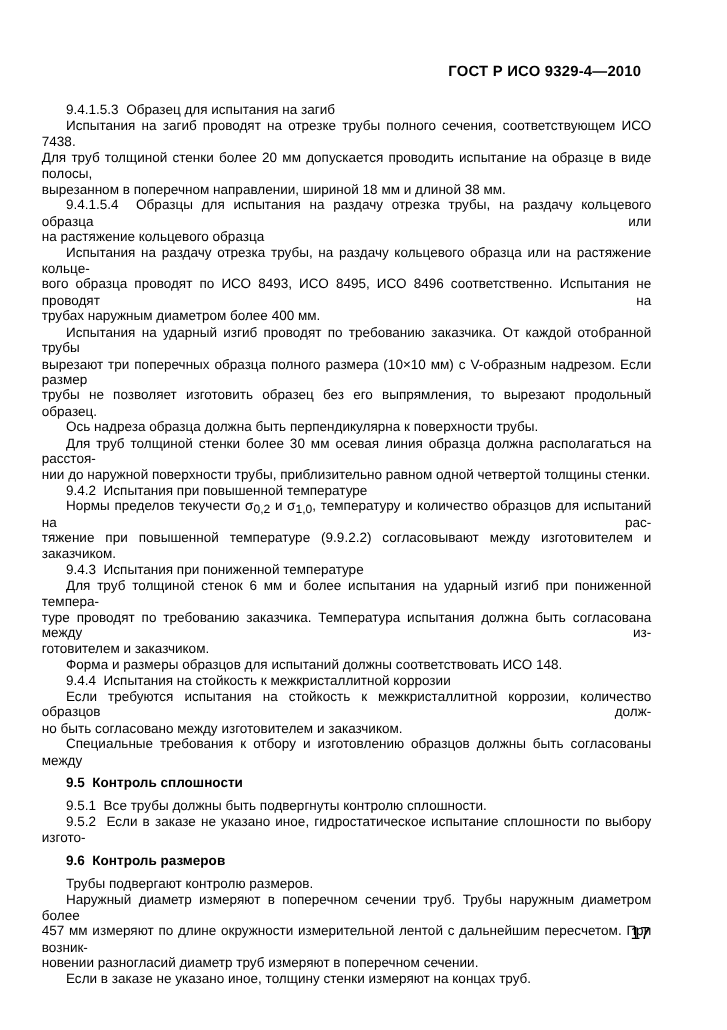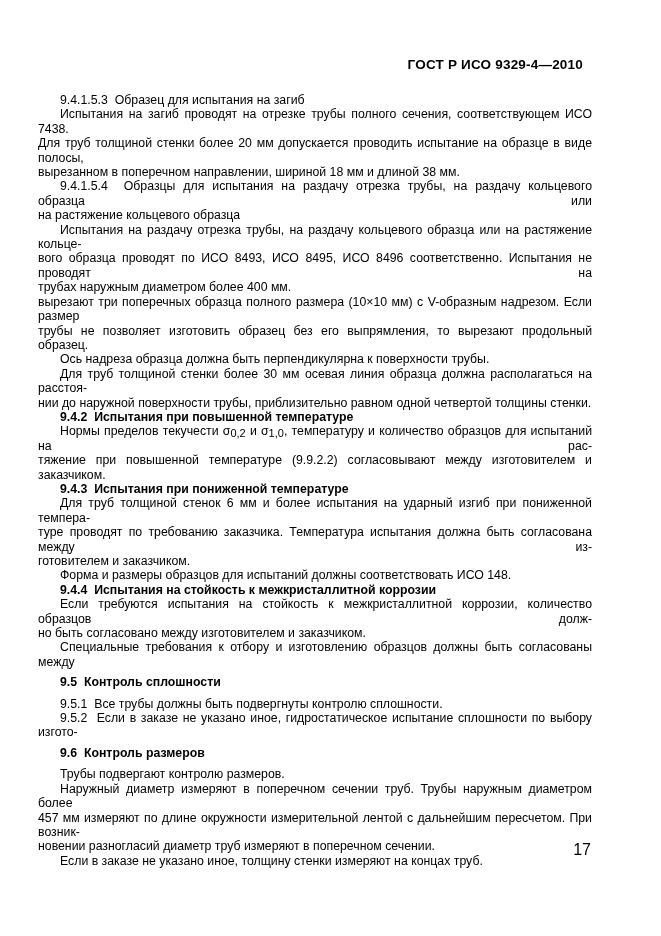--- a/index.html
+++ b/index.html
@@ -31,21 +31,21 @@
     left: 38px;
     width: 554px;
     font-size: 12.3px;
     line-height: 14.4px;
   }
   .block { margin: 0; }
   .block.heading {
     margin: 6px 0 7px 0;
     font-weight: bold;
   }
-  .block.bold .line { font-weight: bold; }
+  .block.bold .line { font-weight: normal; }
   .line {
     text-align: justify;
     text-align-last: justify;
   }
   .line.last { text-align-last: left; }
   .line.first { text-indent: 22px; }
   sub {
     font-size: 11px;
     line-height: 0;
     vertical-align: -2px;
@@ -75,20 +75,21 @@
       <div class="block normal">
         <div class="line first">9.4.1.5.4&nbsp; Образцы для испытания на раздачу отрезка трубы, на раздачу кольцевого образца или</div>
         <div class="line last">на растяжение кольцевого образца</div>
       </div>
       <div class="block normal">
         <div class="line first">Испытания на раздачу отрезка трубы, на раздачу кольцевого образца или на растяжение кольце-</div>
         <div class="line">вого образца проводят по ИСО 8493, ИСО 8495, ИСО 8496 соответственно. Испытания не проводят на</div>
         <div class="line last">трубах наружным диаметром более 400 мм.</div>
       </div>
       <div class="block normal">
+        <div class="line first">Испытания на ударный изгиб проводят по требованию заказчика. От каждой отобранной трубы</div>
         <div class="line">вырезают три поперечных образца полного размера (10×10 мм) с V-образным надрезом. Если размер</div>
         <div class="line last">трубы не позволяет изготовить образец без его выпрямления, то вырезают продольный образец.</div>
       </div>
       <div class="block normal">
         <div class="line first last">Ось надреза образца должна быть перпендикулярна к поверхности трубы.</div>
       </div>
       <div class="block normal">
         <div class="line first">Для труб толщиной стенки более 30 мм осевая линия образца должна располагаться на расстоя-</div>
         <div class="line last">нии до наружной поверхности трубы, приблизительно равном одной четвертой толщины стенки.</div>
       </div>

